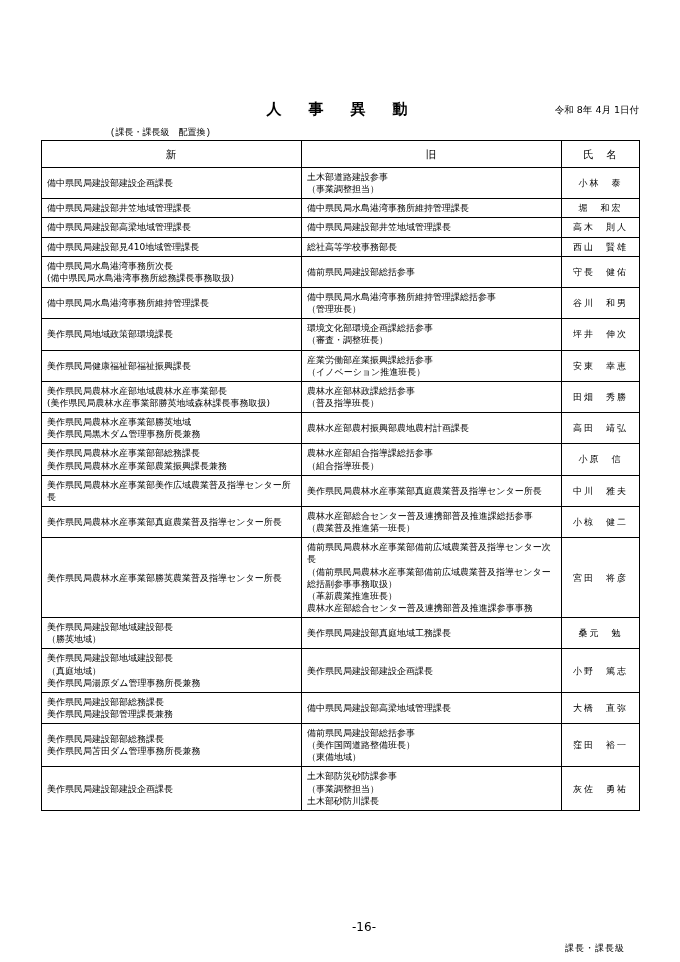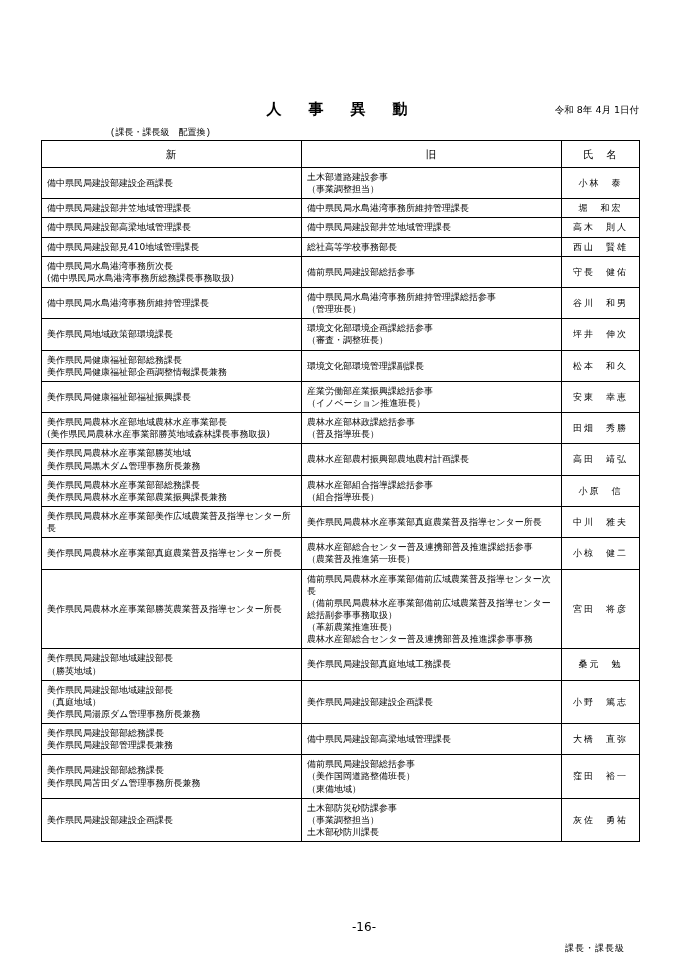--- a/index.html
+++ b/index.html
@@ -165,26 +165,20 @@
 （管理班長）</td>
           <td class="name">谷川　和男</td>
         </tr>
         <tr>
           <td class="cell-new">美作県民局地域政策部環境課長</td>
           <td class="cell-old">環境文化部環境企画課総括参事
 （審査・調整班長）</td>
           <td class="name">坪井　伸次</td>
         </tr>
         <tr>
-          <td class="cell-new">美作県民局健康福祉部部総務課長
-美作県民局健康福祉部企画調整情報課長兼務</td>
-          <td class="cell-old">環境文化部環境管理課副課長</td>
-          <td class="name">松本　和久</td>
-        </tr>
-        <tr>
           <td class="cell-new">美作県民局健康福祉部福祉振興課長</td>
           <td class="cell-old">産業労働部産業振興課総括参事
 （イノベーション推進班長）</td>
           <td class="name">安東　幸恵</td>
         </tr>
         <tr>
           <td class="cell-new">美作県民局農林水産部地域農林水産事業部長
 (美作県民局農林水産事業部勝英地域森林課長事務取扱)</td>
           <td class="cell-old">農林水産部林政課総括参事
 （普及指導班長）</td>

